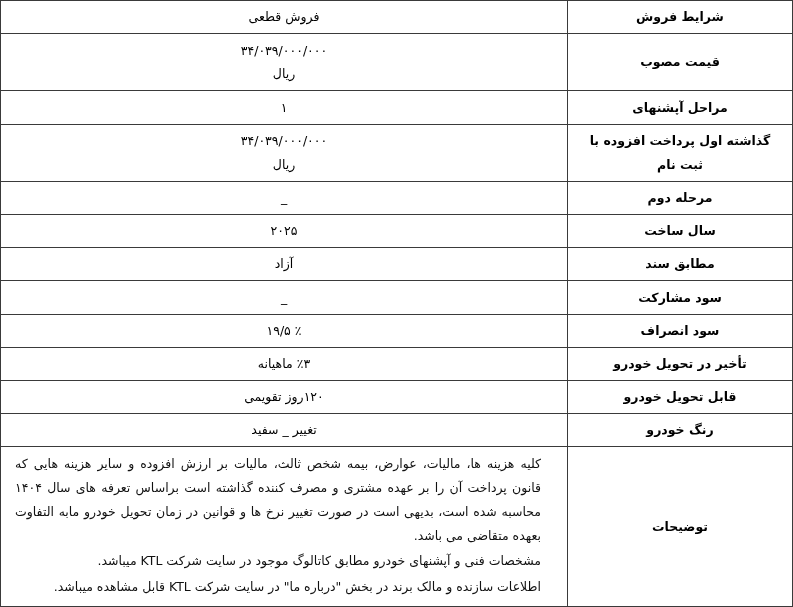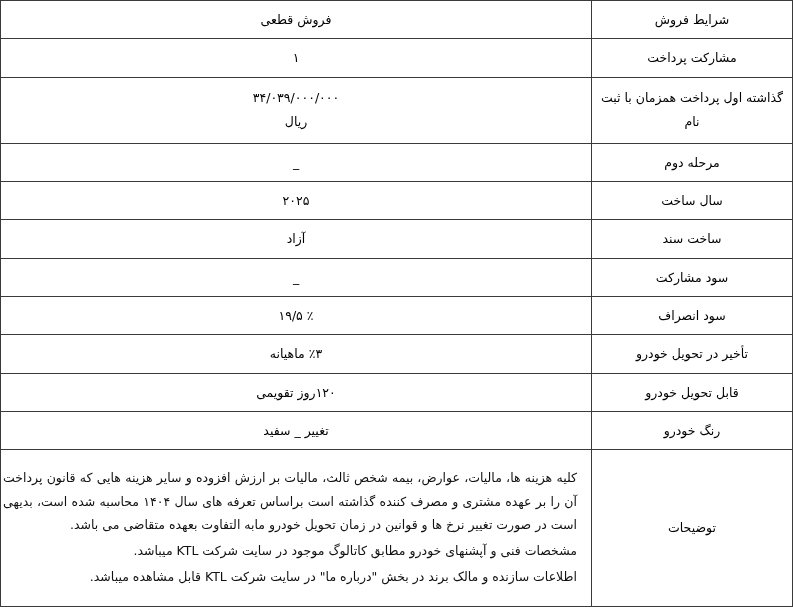--- a/index.html
+++ b/index.html
@@ -26,25 +26,25 @@
     border-collapse: collapse;
     table-layout: fixed;
     direction: rtl;
   }
   table.spec td {
     border: 1px solid #3a3a3a;
     vertical-align: middle;
     text-align: center;
     font-size: 12.5px;
     line-height: 1.9;
-    padding: 4px 2px;
+    padding: 4px 14px;
   }
   td.label {
     width: 196px;
-    font-weight: normal;
+    font-weight: bold;
     font-size: 12.5px;
     color: #000;
   }
   td.value {
     color: #000;
     font-size: 12.5px;
   }
   td.value .line {
     display: block;
   }
@@ -75,32 +75,39 @@
   <table class="spec">
     <tbody>
 
       <tr class="first">
         <td class="label">شرایط فروش</td>
         <td class="value">
           <span class="line">فروش قطعی</span>
         </td>
       </tr>
 
+      <tr>
+        <td class="label">قیمت مصوب</td>
+        <td class="value">
+          <span class="line">۳۴/۰۳۹/۰۰۰/۰۰۰</span>
+          <span class="line">ریال</span>
+        </td>
+      </tr>
 
       <tr>
-        <td class="label">مشارکت پرداخت</td>
+        <td class="label">مراحل آپشنهای</td>
         <td class="value">
           <span class="line">۱</span>
         </td>
       </tr>
 
       <tr>
         <td class="label">
           <span class="line">گذاشته اول</span>
-          <span class="line">پرداخت  همزمان با</span>
+          <span class="line">پرداخت  افزوده با</span>
           <span class="line">ثبت نام</span>
         </td>
         <td class="value">
           <span class="line">۳۴/۰۳۹/۰۰۰/۰۰۰</span>
           <span class="line">ریال</span>
         </td>
       </tr>
 
       <tr>
         <td class="label">مرحله دوم</td>
@@ -110,21 +117,21 @@
       </tr>
 
       <tr>
         <td class="label">سال ساخت</td>
         <td class="value">
           <span class="line">۲۰۲۵</span>
         </td>
       </tr>
 
       <tr>
-        <td class="label">ساخت سند</td>
+        <td class="label">مطابق سند</td>
         <td class="value">
           <span class="line">آزاد</span>
         </td>
       </tr>
 
       <tr>
         <td class="label">سود مشارکت</td>
         <td class="value">
           <span class="line">_</span>
         </td>

